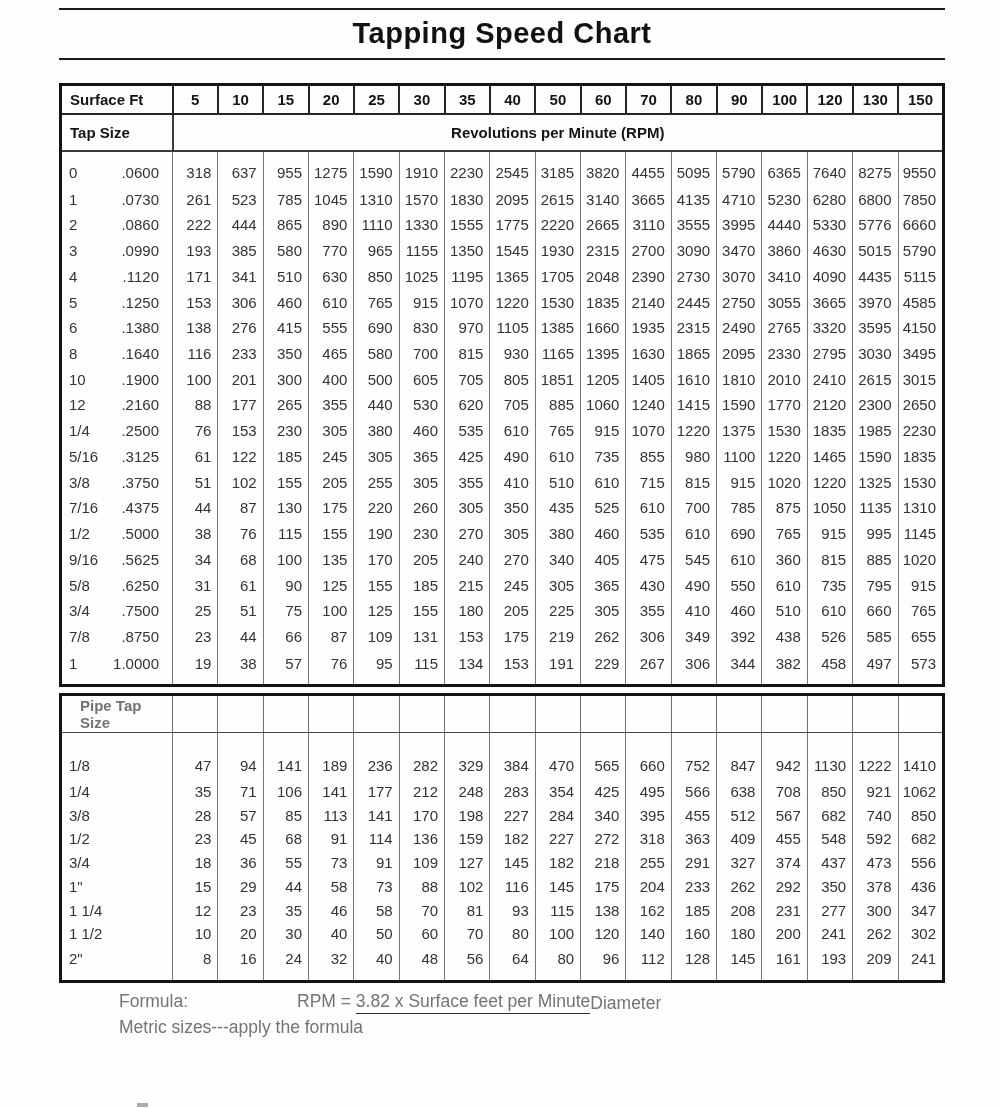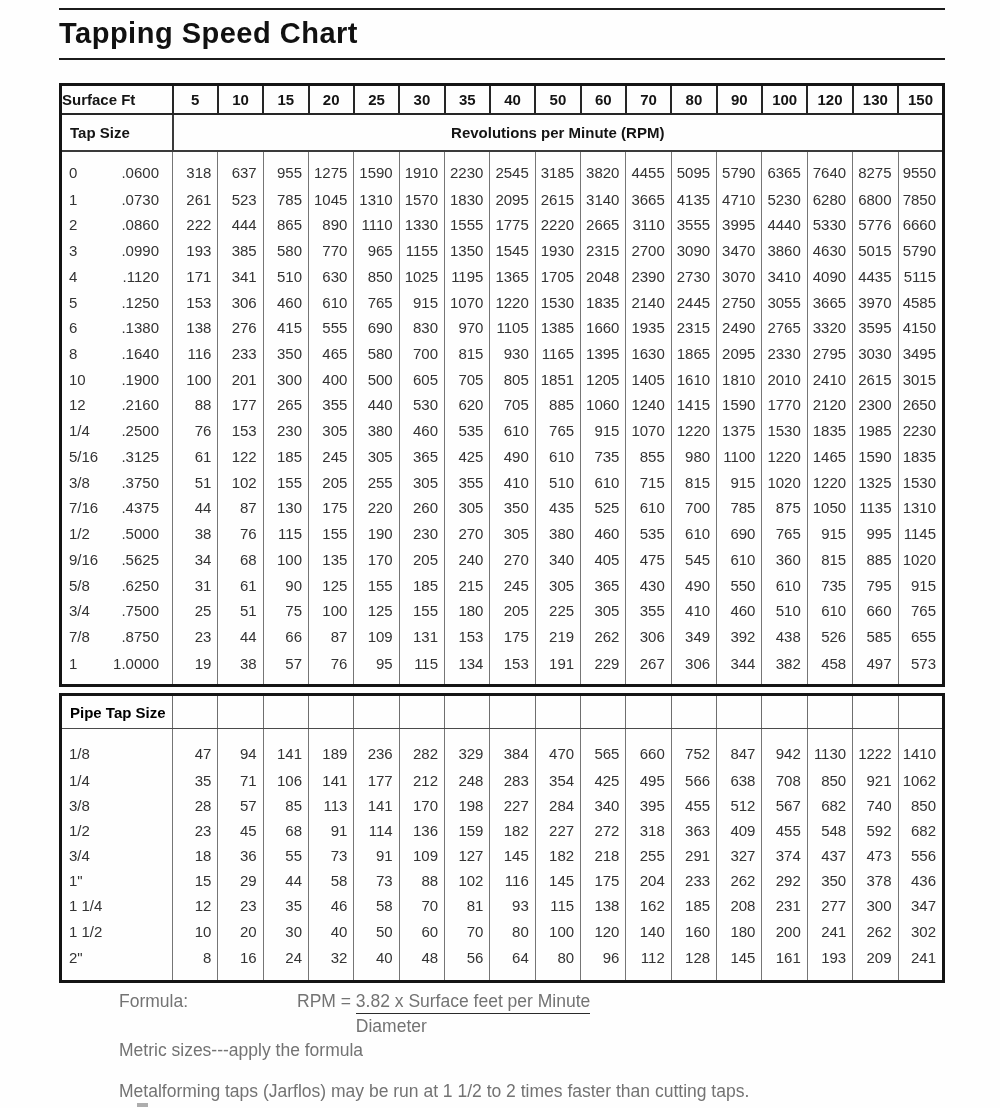--- a/index.html
+++ b/index.html
@@ -6,32 +6,32 @@
   .page {
     position:relative; width:1000px; height:1108px; background:#fefefe;
     font-family:"Liberation Sans", sans-serif; color:#1c1c1c; overflow:hidden;
   }
   .content { width:886px; margin-left:59px; }
 
   
   .rule { height:2px; background:#1b1b1b; }
   .rule-top { margin-top:8px; }
   .page-title {
-    margin:7px 0 8px 0; 
+    margin:7px 0 8px 0; text-align:center;
     font-size:29px; font-weight:bold; letter-spacing:0.5px; color:#111;
   }
 
   
   table { border-collapse:collapse; table-layout:fixed; width:886px; }
   .main-table { margin-top:23px; height:604px; border:3px solid #141414; font-size:15px; }
   .pipe-table { margin-top:6px;  height:290px; border:3px solid #141414; font-size:15px; }
 
   .main-table thead th { font-weight:bold; color:#141414; }
   tr.h1 th { border:2px solid #262626; height:25px; text-align:center; font-size:15px; }
-  tr.h1 th.corner { text-align:left; padding-left:0; }
+  tr.h1 th.corner { text-align:left; padding-left:8px; }
   tr.h2 th { border-top:2px solid #262626; border-bottom:2px solid #3a3a3a; height:33px; font-size:15px; }
   tr.h2 th.tap-size-label { text-align:left; padding-left:8px; border-right:2px solid #3a3a3a;margin-left:32px; }
   tr.h2 th.rpm-label { text-align:center; }
 
   tbody td {
     border-left:1px solid #757575; border-right:1px solid #757575;
     text-align:right; padding-right:6px; vertical-align:middle; color:#333333;
   }
   tbody tr:first-child td { padding-top:7px; }
   tbody tr:last-child td { padding-bottom:7px; }
@@ -40,31 +40,31 @@
   tbody tr:last-child td.size-cell { padding-bottom:7px; }
   .size-wrap { display:flex; justify-content:space-between; align-items:center; }
   .size-wrap .size { padding-left:7px; }
   .size-wrap .dec  { padding-right:13px; }
 
   .pipe-table thead th {
     height:30px; border:1px solid #6e6e6e; border-top:none;
     border-bottom:1.5px solid #4a4a4a;
   }
   .pipe-table thead th.pipe-corner {
-    text-align:left; padding-left:8px; font-weight:bold; color:#000000; font-size:15px;margin-left:24px;
+    text-align:left; padding-left:18px; font-weight:bold; color:#737373; font-size:15px;margin-left:24px;
   }
-  .pipe-table tbody tr:first-child td { padding-top:11px; }
+  .pipe-table tbody tr:first-child td { padding-top:19px; }
   .pipe-table tbody tr:last-child td { padding-bottom:9px; }
 
   
   .footer { margin-top:8px; margin-left:60px; font-size:17.5px; color:#737373; }
   .formula-row { display:flex; align-items:flex-start; }
   .f-label { width:178px; }
   .f-eq { display:inline-flex; align-items:flex-start; }
-  .f-frac { display:inline-flex; flex-direction:column; align-items:flex-start; }
+  .f-frac { display:inline-flex; flex-direction:row; align-items:flex-start; }
   .f-num { border-bottom:1.5px solid #2a2a2a; padding-bottom:1px; }
   .f-den { padding-top:2px; }
   .metric-note { margin-top:3px; }
   .metal-note { margin-top:20px; }
   .artifact { position:absolute; left:137px; top:1103px; width:11px; height:4px; background:#8a8a8a; opacity:.7; }
 </style>
 </head>
 <body>
 
 <div class="page">
@@ -893,18 +893,17 @@
         <span class="f-label">Formula:</span>
         <span class="f-eq">
           <span class="f-lhs">RPM =&nbsp;</span>
           <span class="f-frac">
             <span class="f-num">3.82 x Surface feet per Minute</span>
             <span class="f-den">Diameter</span>
           </span>
         </span>
       </div>
       <div class="metric-note">Metric sizes---apply the formula</div>
-      <div class="metal-note">Metalforming taps (Jarflos) may be run at 1 1/2 to 2 times faster than cutting taps.</div>
     </div>
 
   </div>
   <div class="artifact"></div>
 </div>
 
 </body></html>

